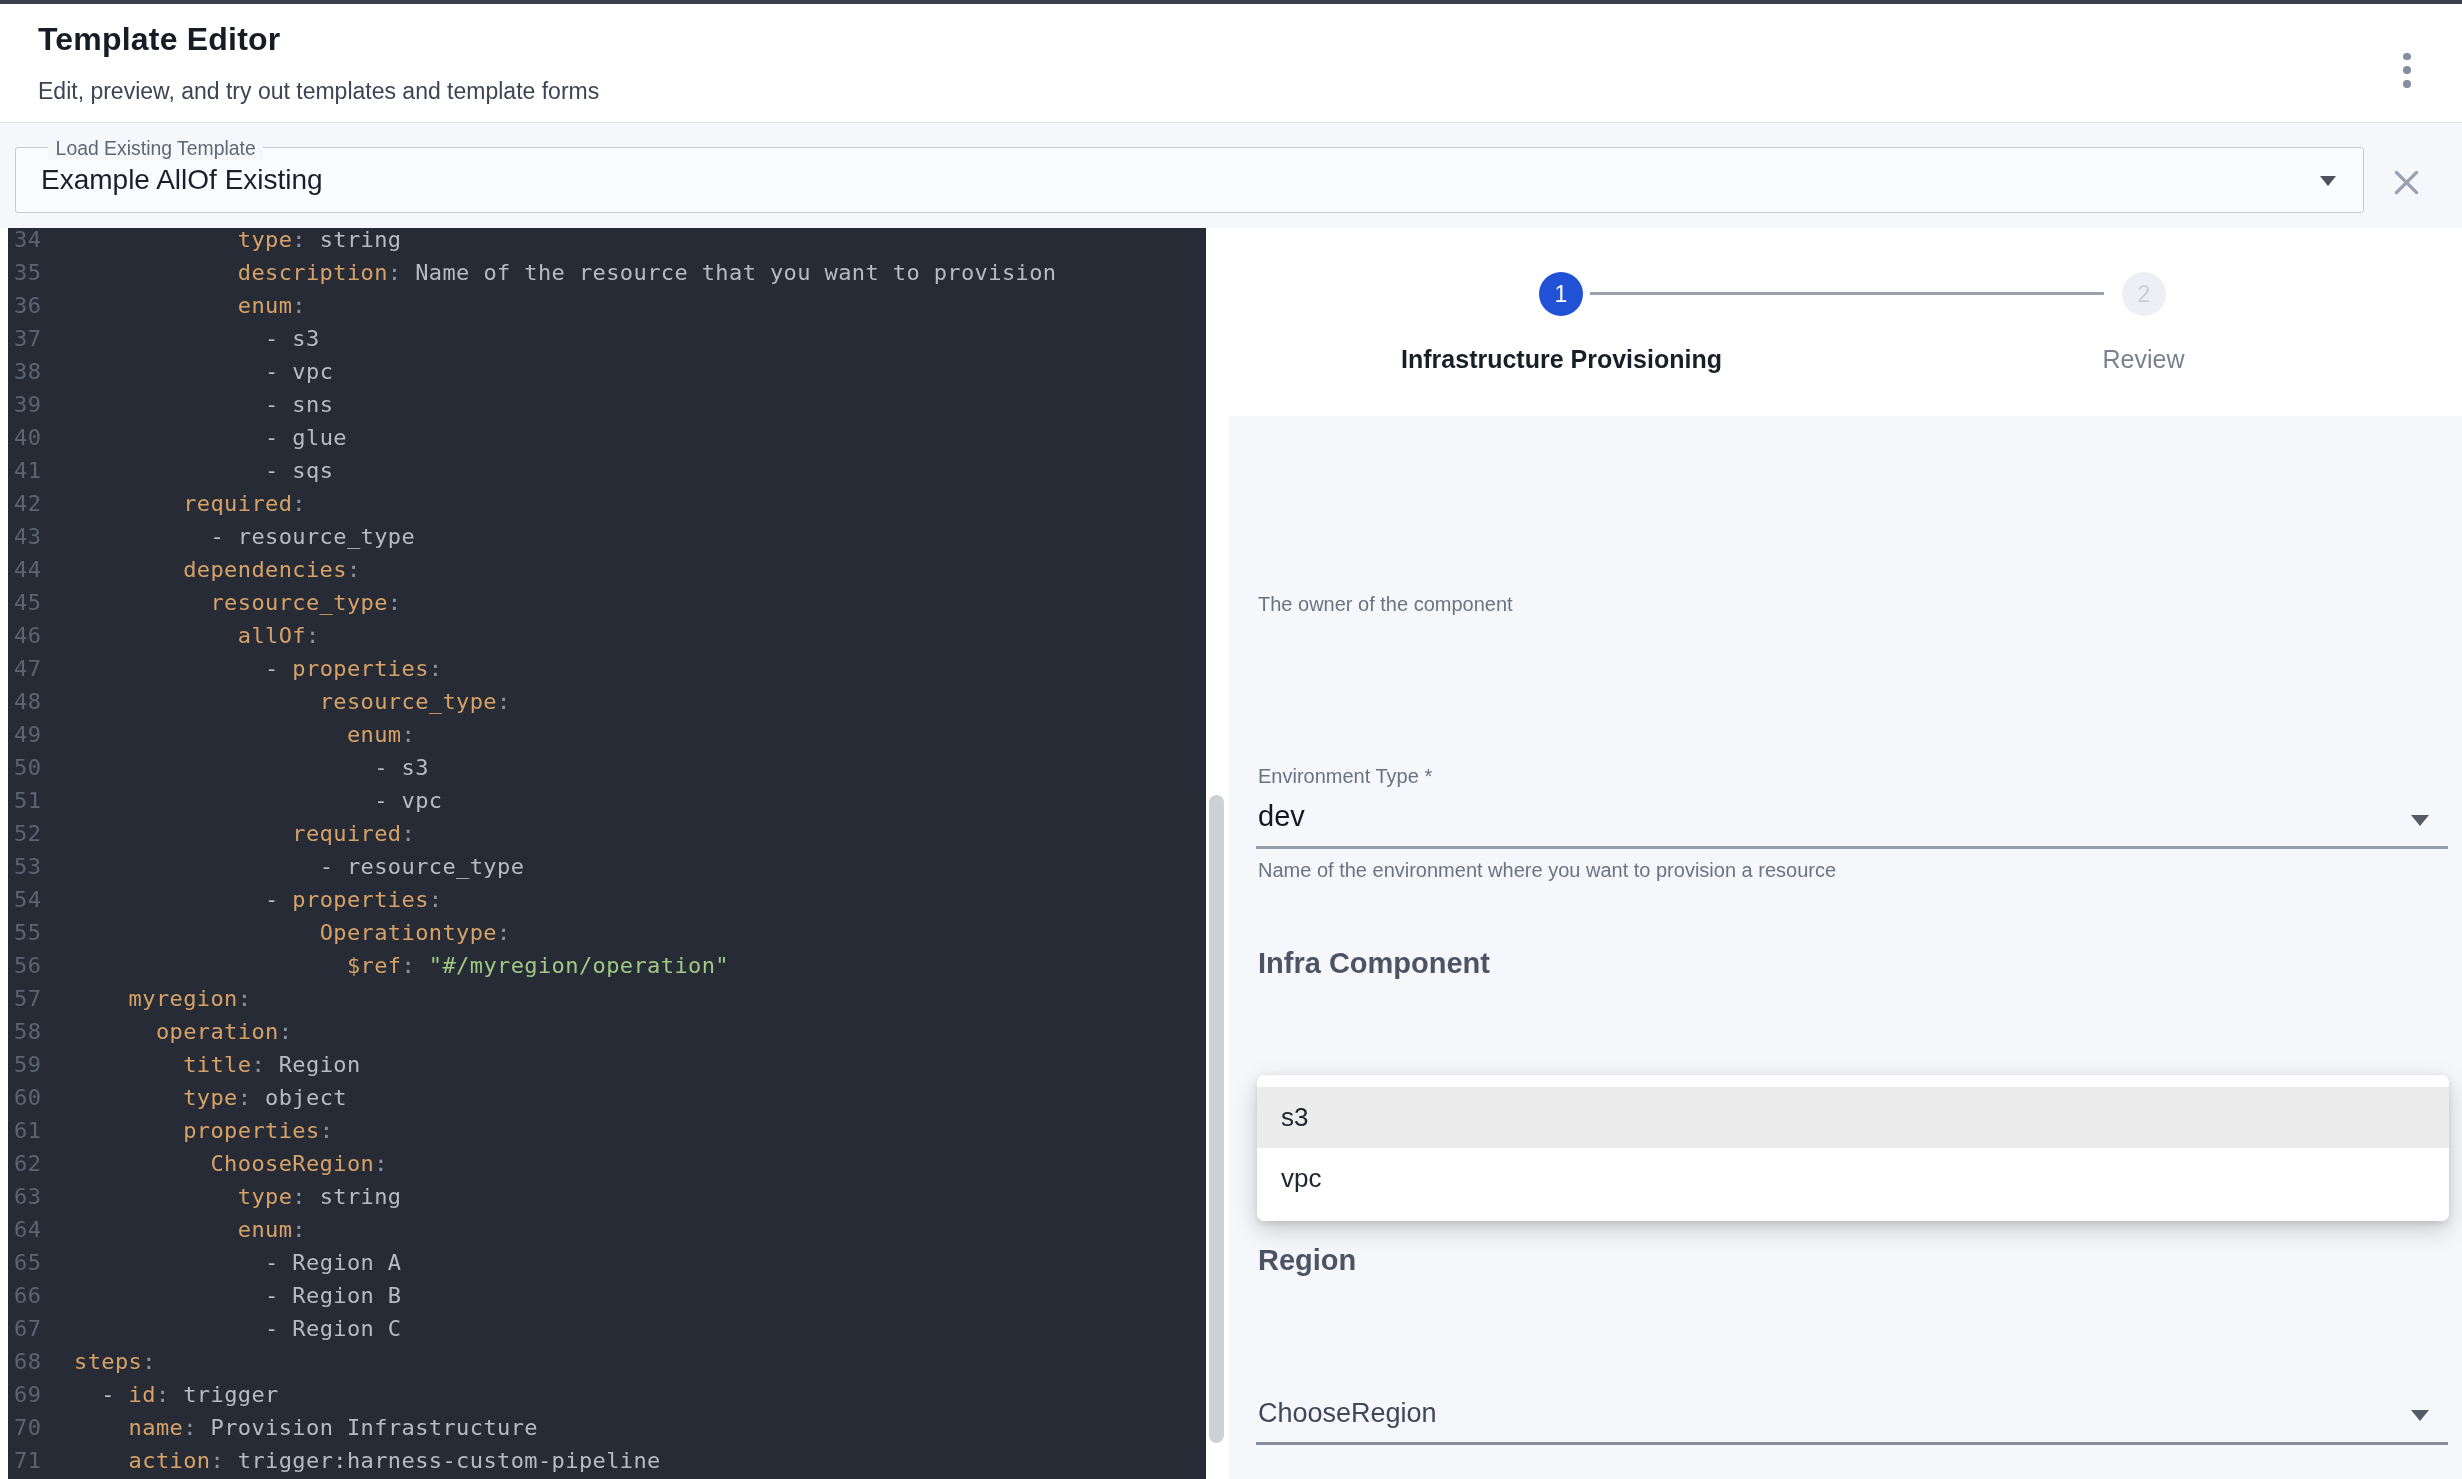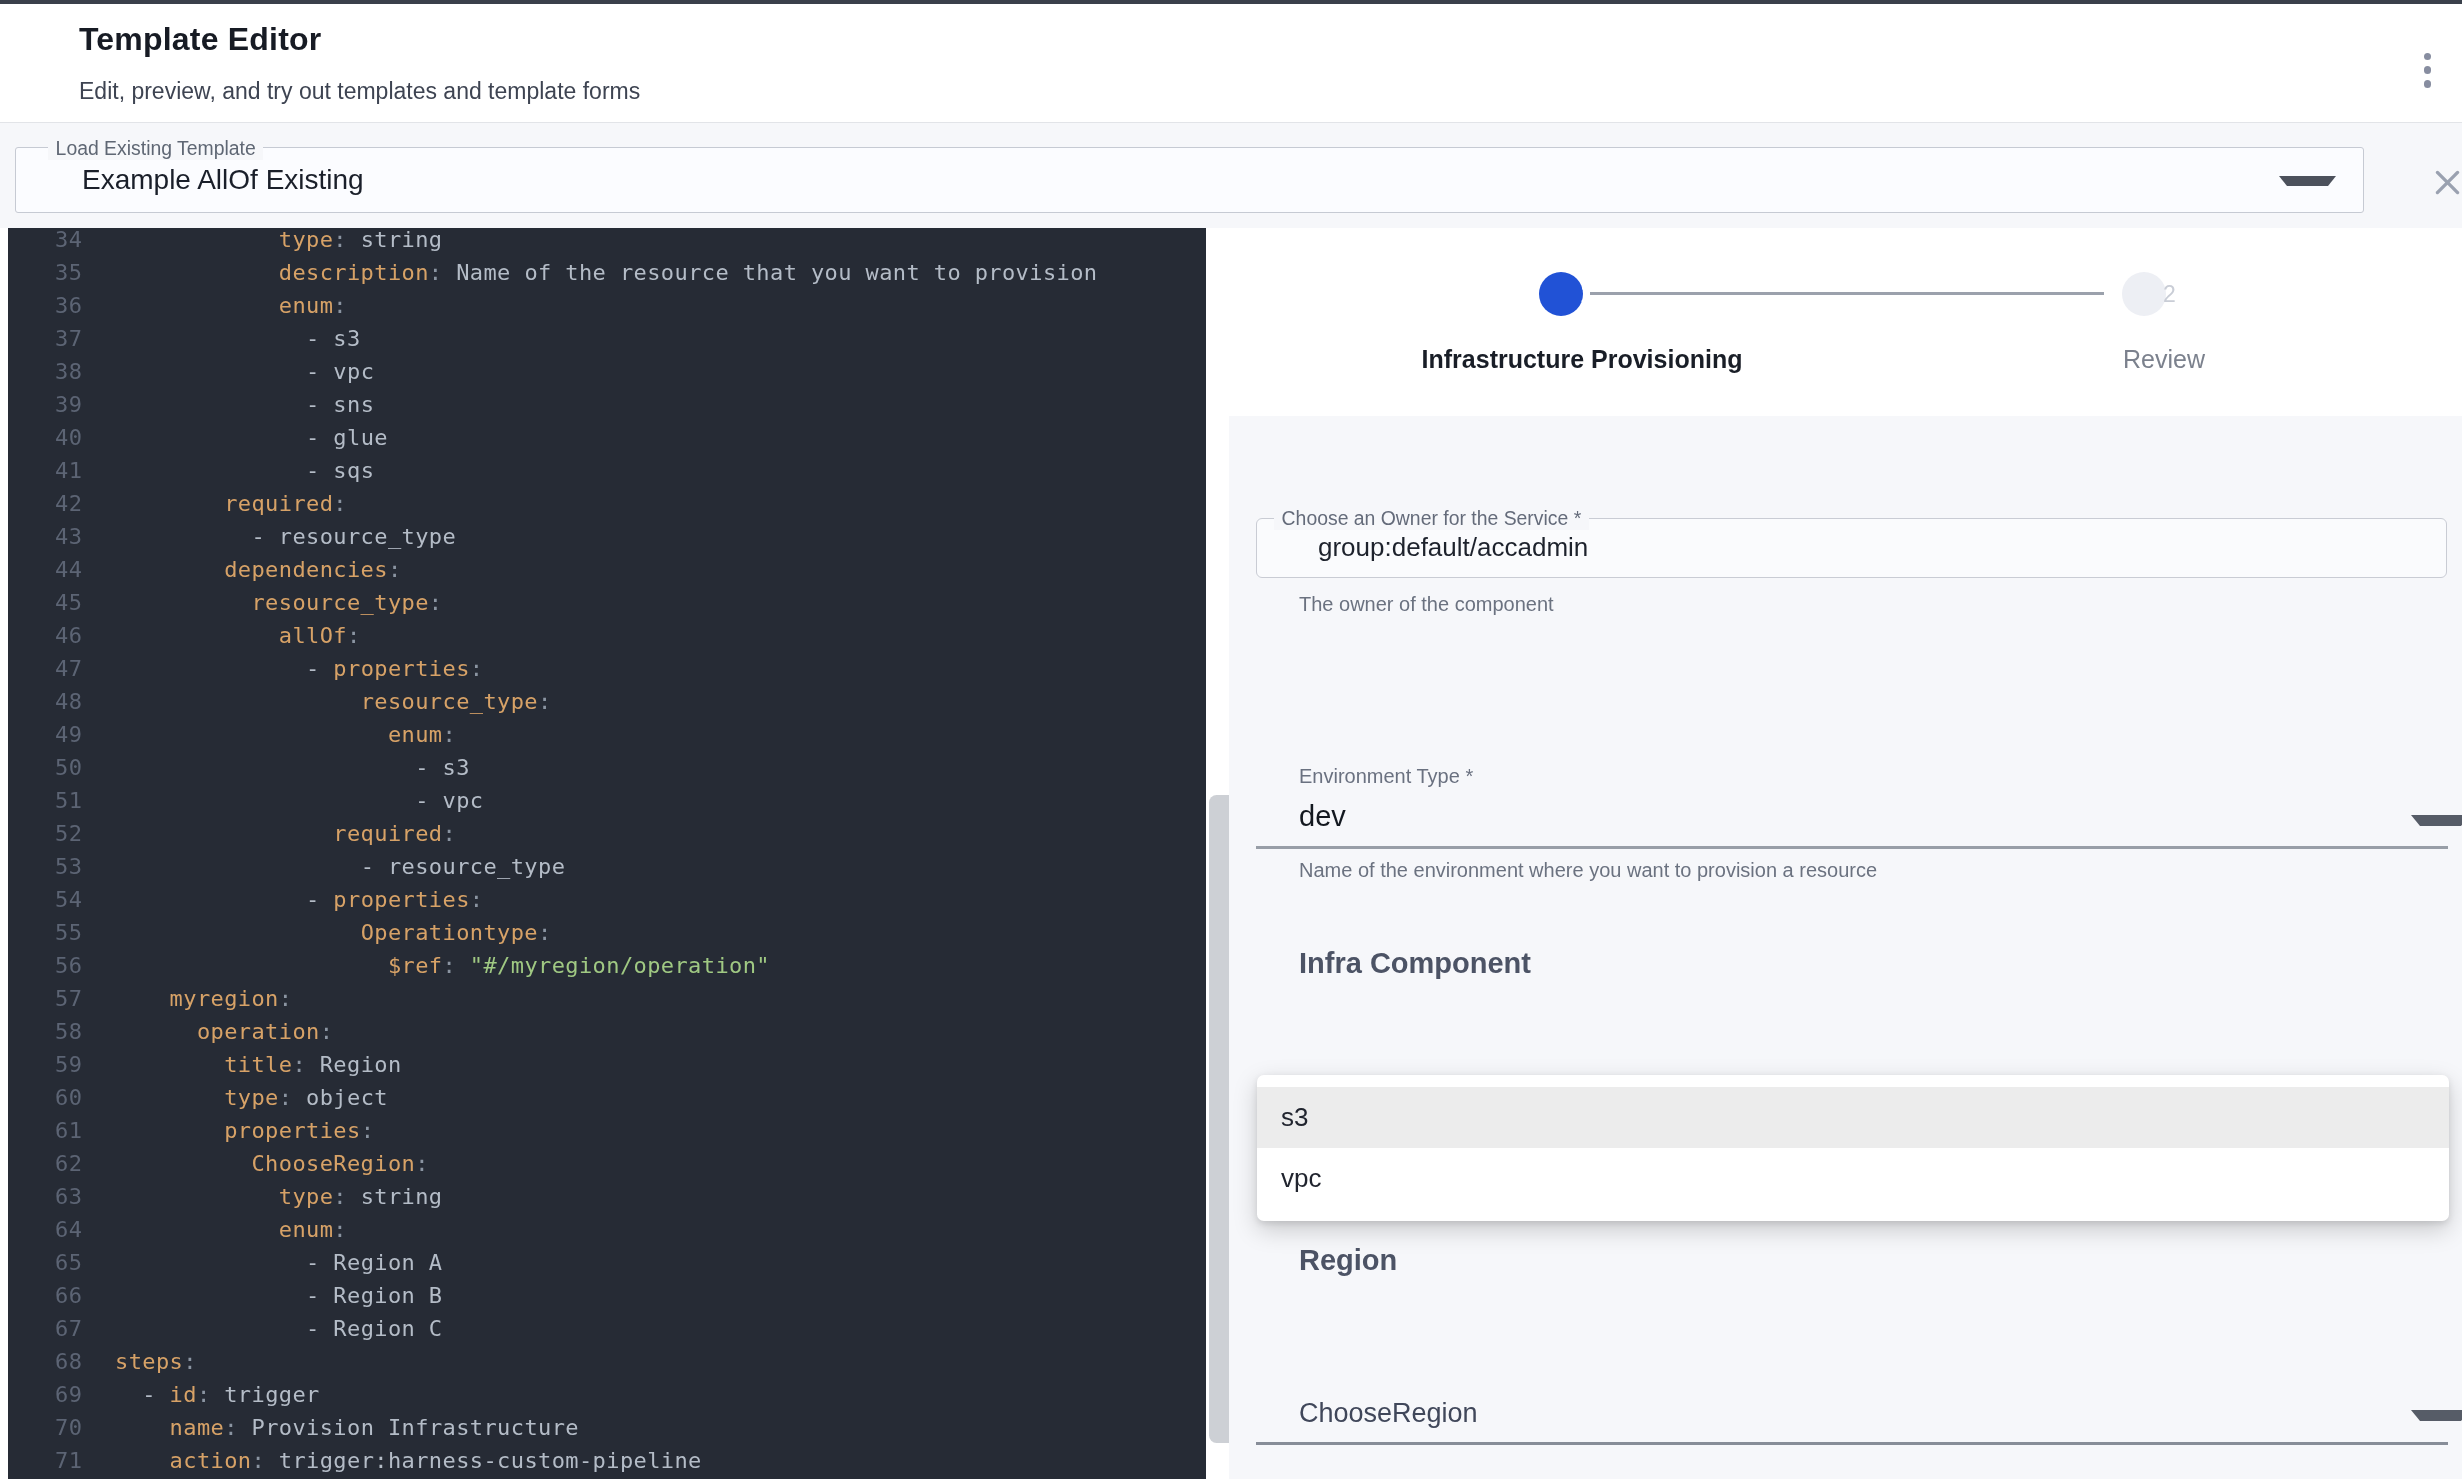--- a/index.html
+++ b/index.html
@@ -1,18 +1,18 @@
 <!DOCTYPE html>
 <html style="font-size:13.5px"><head>
 <meta charset="utf-8">
 <style>
   * { margin:0; padding:0; box-sizing:border-box; }
   html,body { width:2462px; height:1480px; background:#ffffff; overflow:hidden;
               font-family:"Liberation Sans", sans-serif; }
-  .abs { position:absolute;padding-left:41px; }
+  .abs { position:absolute; }
 
   
   #top-strip { left:0; top:0; width:2462px; height:4.2px; background:#3a404b; }
   #header { left:0; top:4.2px; width:2462px; height:119px; background:#ffffff;
             border-bottom:0.8px solid #e2e4e8; }
   #page-title { left:38px; top:17px; font-size:32px; font-weight:700; color:#171b24; letter-spacing:0.2px; }
   #page-subtitle { left:38px; top:74px; font-size:23px; color:#3e4452; }
   #kebab { left:2385px; top:39px; width:44px; height:54px; cursor:pointer;
            display:flex; flex-direction:column; align-items:center; justify-content:center; gap:6px; }
   #kebab i { width:7.6px; height:7.6px; border-radius:50%; background:#878da0; }
@@ -133,24 +133,20 @@
 
 <div class="abs" id="panel">
   <div class="abs" id="form-bg"></div>
 
   <div class="abs step-circle" id="step1-circle">1</div>
   <div class="abs" id="step-connector"></div>
   <div class="abs step-circle" id="step2-circle">2</div>
   <div class="abs" id="step2-label">Review</div>
   <div class="abs" id="step1-label">Infrastructure Provisioning</div>
 
-  <div class="abs" id="owner-box">
-    <div class="abs" id="owner-label">Choose an Owner for the Service *</div>
-    <div class="abs" id="owner-value">group:default/accadmin</div>
-  </div>
   <div class="abs" id="owner-helper">The owner of the component</div>
 
   <div class="abs" id="env-label">Environment Type *</div>
   <div class="abs" id="env-value">dev</div>
   <div class="abs sel-caret" id="env-caret"></div>
   <div class="abs" id="env-underline"></div>
   <div class="abs" id="env-helper">Name of the environment where you want to provision a resource</div>
 
   <div class="abs section-heading" id="infra-heading">Infra Component</div>
   <div class="abs" id="resource-label">Resource Type *</div>

